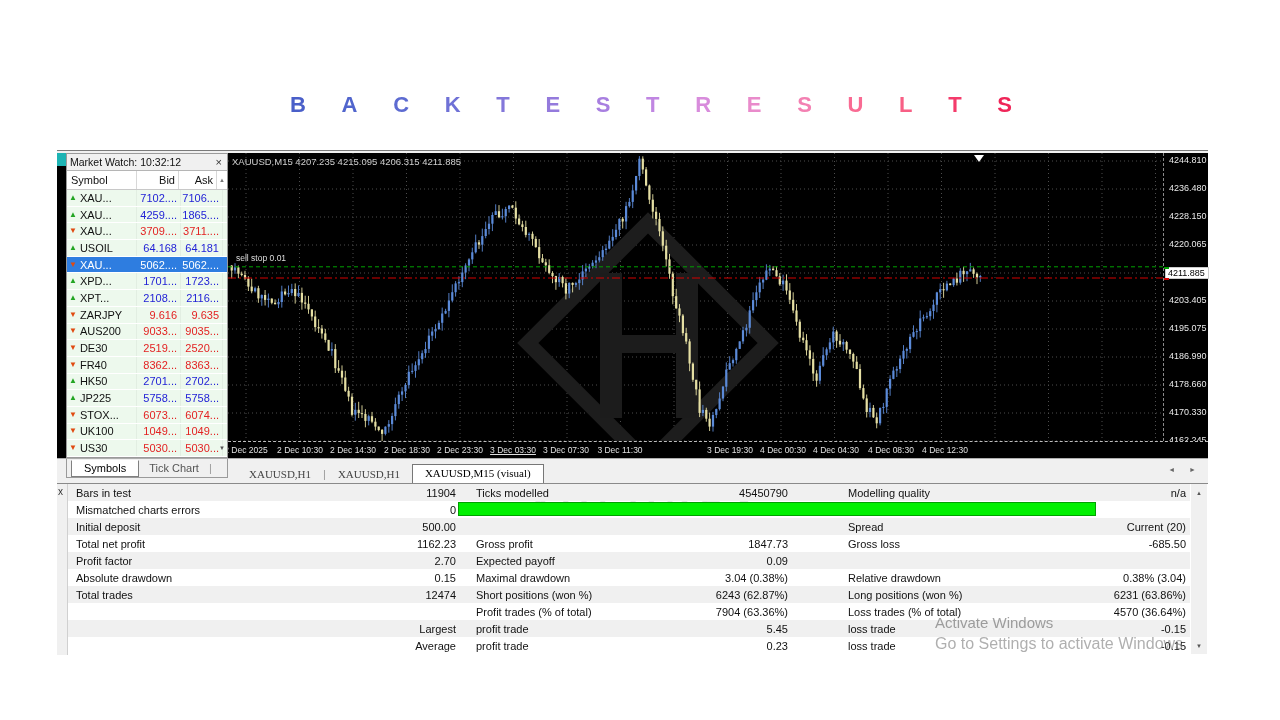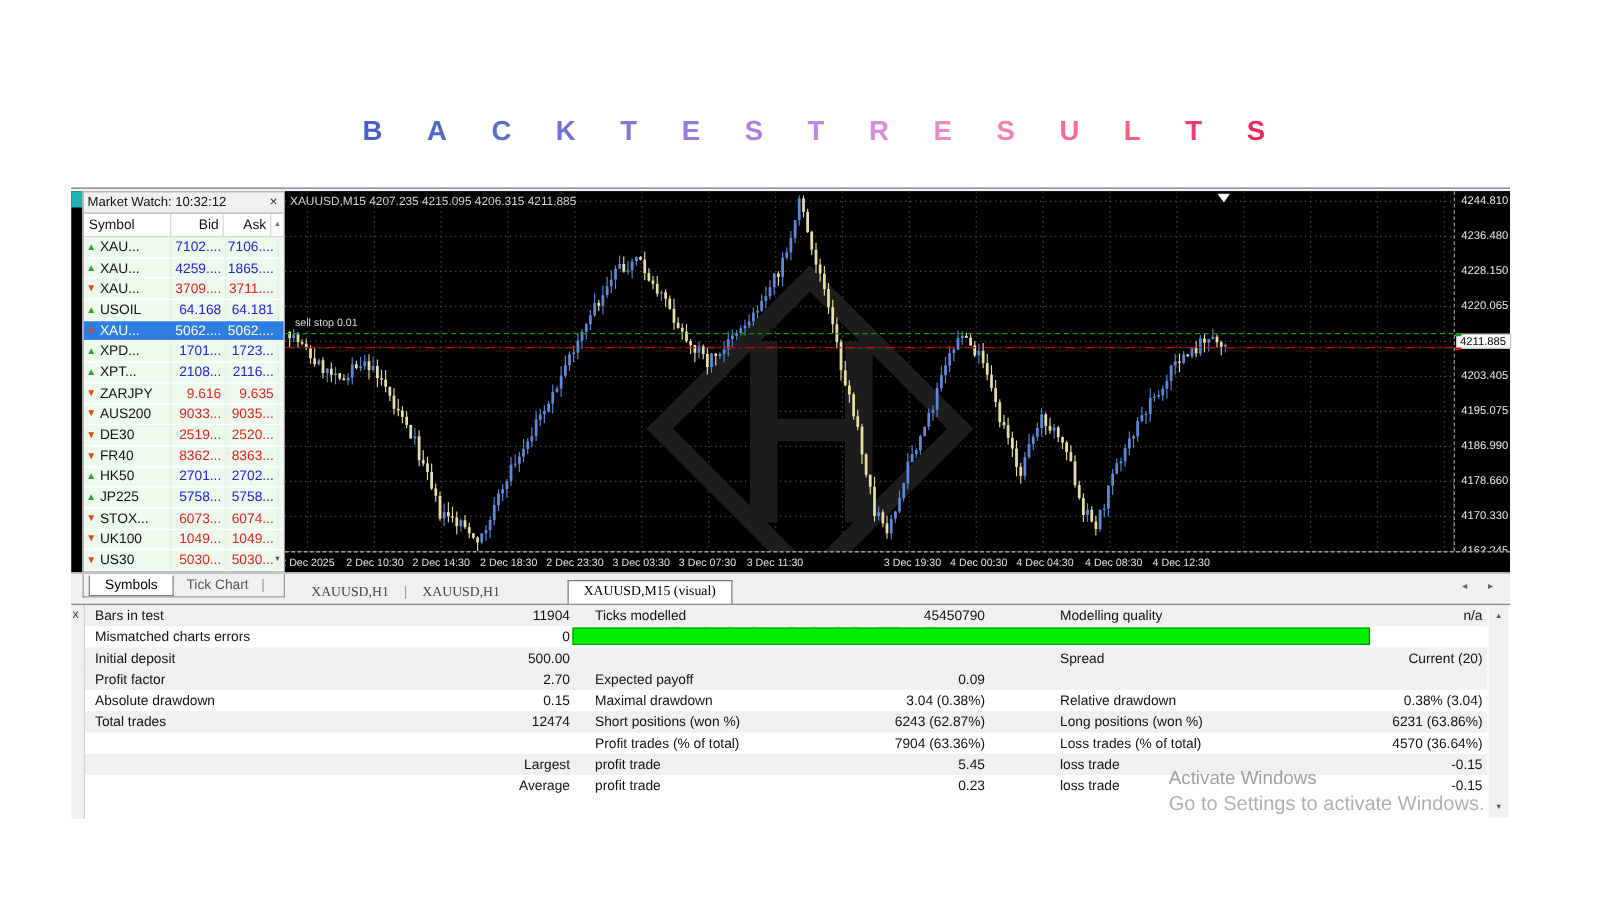--- a/index.html
+++ b/index.html
@@ -40,21 +40,21 @@
   .arr.down { color:#e04a10; }
   .mw-val { text-align:right; padding-right:3px; border-right:1px solid #e2eee2; height:100%;
             display:flex; align-items:center; justify-content:flex-end;margin-left:40px; }
   .mw-val.pos { color:#2222d6; }
   .mw-val.neg { color:#e32222; }
   .mw-row.sel { background:#2e7de0; }
   .mw-row.sel .mw-sym, .mw-row.sel .mw-val { color:#fff; border-right-color:transparent; }
   .mw-scroll { font-size:6px; color:#555; }
 
   
-  #chartWindow { position:absolute; left:171px; top:2px; width:980px; height:225px; background:#4c1d95; }
+  #chartWindow { position:absolute; left:171px; top:2px; width:980px; height:225px; background:#d946ef; }
   #plot { position:absolute; left:0; top:0; width:935px; height:288px; background:#000; overflow:hidden; }
   #chartSvg { position:absolute; left:0; top:0; }
   .chart-title { position:absolute; left:4px; top:3px; color:#cfcfcf; font-size:9.5px; white-space:nowrap; }
   .order-label { position:absolute; left:8px; top:100px; color:#dcdcdc; font-size:8.5px; white-space:nowrap; }
   #priceAxis { position:absolute; left:935px; top:0; width:45px; height:288px; background:#000;
                border-left:1px dashed #8a8a8a; }
   .ptick { position:absolute; left:5px; color:#e8e8e8; font-size:9px; white-space:nowrap; }
   .ptick.cur { left:1px; background:#fff; color:#000; padding:0 3px 0 2px; border:1px solid #ccc; }
   .pmark { position:absolute; left:0; width:5px; height:2px; }
   #timeAxis { position:absolute; left:0; top:288px; width:980px; height:17px; background:#000;
@@ -67,21 +67,21 @@
               border-top:1px solid #adadad; font-size:11px; }
   #mwTabs { position:absolute; left:9px; top:0; width:162px; height:19px; background:#f0f0f0;
             border:1px solid #9a9a9a; border-top:none; display:flex; align-items:center; }
   .mwtab.active { background:#fff; border:1px solid #808080; border-top:1px solid #fff;
                   padding:1px 12px 2px; margin-left:4px; color:#000; }
   .mwtab.inactive { color:#555; padding:1px 10px; }
   .tabsep { color:#999; }
   #chartTabs { position:absolute; left:180px; top:5px; display:flex; align-items:center; height:20px; }
   .ctab { color:#444; padding:2px 12px;font-family:Liberation Serif, serif; }
   .ctab.active { background:#fff; border:1px solid #777; border-bottom:1px solid #fff;
-                 color:#000; padding:2px 12px 4px;margin-left:42px; }
+                 color:#000; padding:2px 12px 4px; }
   .tab-nav { position:absolute; right:6px; top:7px; color:#666; font-size:7px; letter-spacing:6px; }
 
   
   #resultsPanel { position:absolute; left:0; top:332px; width:1151px; height:171px; background:#fff;
                   border-top:1px solid #8a8a8a; font-size:11px; color:#111; }
   .rp-left { position:absolute; left:0; top:0; width:11px; height:171px; background:#f0f0f0;
              border-right:1px solid #d0d0d0; }
   .rp-close { position:absolute; left:1px; top:2px; font-size:10px; color:#333; }
   #resultsTable { position:absolute; left:11px; top:0; width:1122px; height:171px; overflow:hidden; }
   .r-row { position:relative; height:17px; display:grid;
@@ -782,21 +782,21 @@
           <span class="ptick" style="top: 226px;">4178.660</span>
           <span class="ptick" style="top: 254px;">4170.330</span>
           <span class="ptick" style="top: 282px;">4162.245</span>
         </div>
       <div id="timeAxis">
           <span class="ttick" style="left: 18px;">2 Dec 2025</span>
           <span class="ttick" style="left: 72px;">2 Dec 10:30</span>
           <span class="ttick" style="left: 125px;">2 Dec 14:30</span>
           <span class="ttick" style="left: 179px;">2 Dec 18:30</span>
           <span class="ttick" style="left: 232px;">2 Dec 23:30</span>
-          <span class="ttick" style="left: 285px;">3 Dec 03:30</span>
+          <span class="ttick" style="left: 285px; text-decoration: underline;">3 Dec 03:30</span>
           <span class="ttick" style="left: 338px;">3 Dec 07:30</span>
           <span class="ttick" style="left: 392px; text-align: center;">3 Dec 11:30</span>
           <span class="ttick" style="left: 445px; margin-top: 32px;">3 Dec 15:30</span>
           <span class="ttick" style="left: 502px;">3 Dec 19:30</span>
           <span class="ttick" style="left: 555px;">4 Dec 00:30</span>
           <span class="ttick" style="left: 608px;">4 Dec 04:30</span>
           <span class="ttick" style="left: 663px;">4 Dec 08:30</span>
           <span class="ttick" style="left: 717px;">4 Dec 12:30</span>
         </div>
     </div>
@@ -846,20 +846,30 @@
           <div class="r-row shade">
             <span class="c l">Initial deposit</span>
             <span class="c v">500.00</span>
             <span class="c"></span>
             <span class="c l"></span>
             <span class="c v"></span>
             <span class="c"></span>
             <span class="c l">Spread</span>
             <span class="c v">Current (20)</span>
           </div>
+          <div class="r-row">
+            <span class="c l">Total net profit</span>
+            <span class="c v">1162.23</span>
+            <span class="c"></span>
+            <span class="c l">Gross profit</span>
+            <span class="c v">1847.73</span>
+            <span class="c"></span>
+            <span class="c l">Gross loss</span>
+            <span class="c v">-685.50</span>
+          </div>
           <div class="r-row shade">
             <span class="c l">Profit factor</span>
             <span class="c v">2.70</span>
             <span class="c"></span>
             <span class="c l">Expected payoff</span>
             <span class="c v">0.09</span>
             <span class="c"></span>
             <span class="c l"></span>
             <span class="c v"></span>
           </div>

